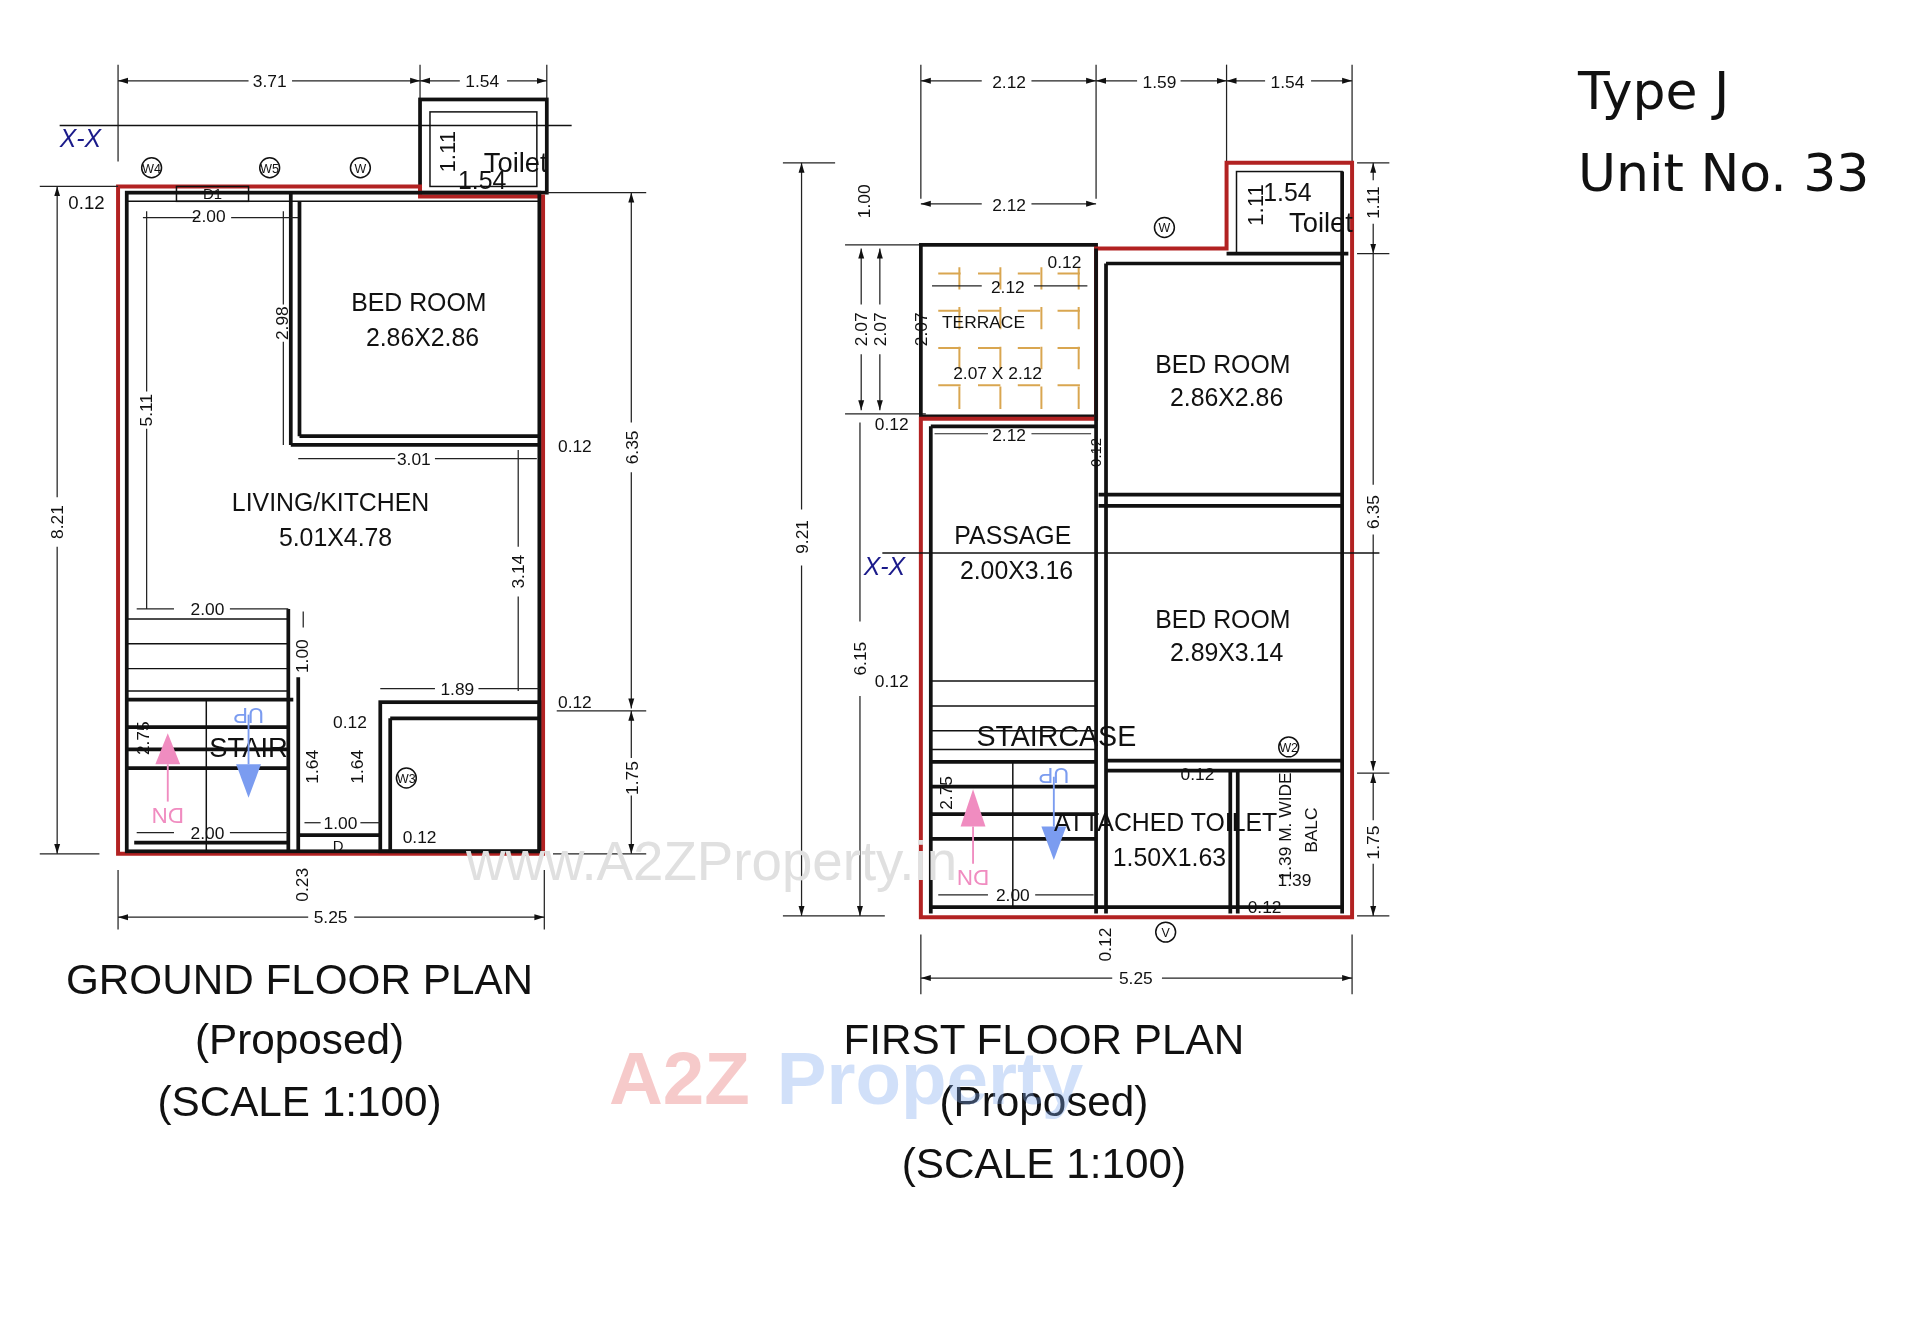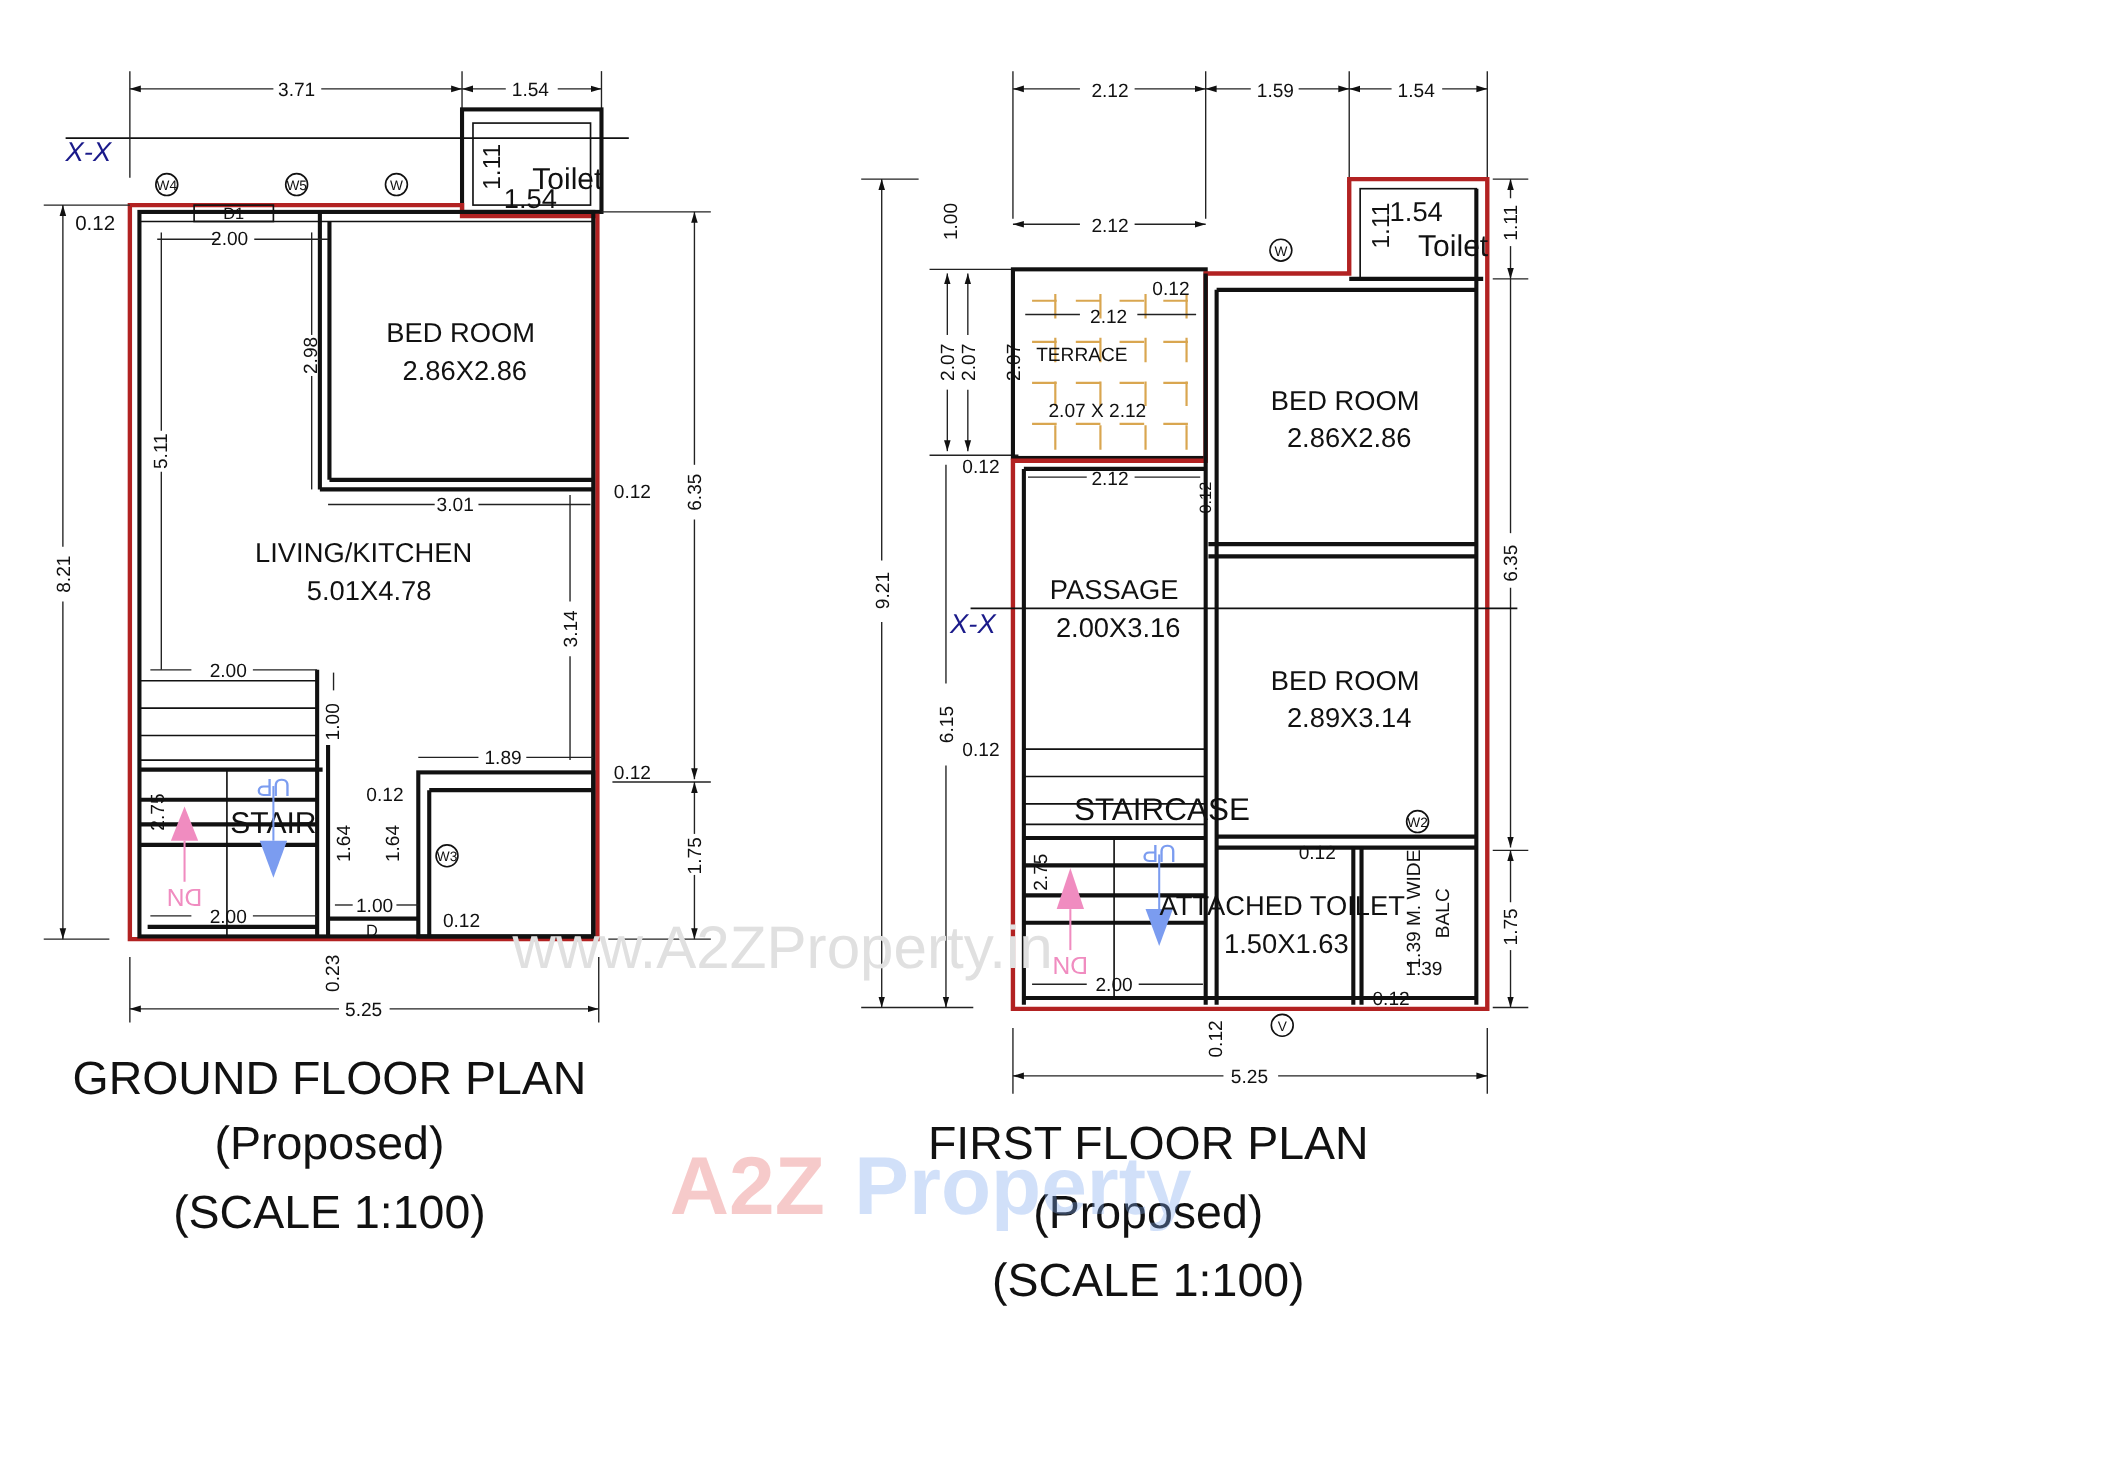--- a/index.html
+++ b/index.html
@@ -16,20 +16,22 @@
   .caption { font-family:"Liberation Sans", sans-serif; font-size:34px; fill:#111; text-anchor:middle; }
   .typej { position:absolute; left:1578px; top:50px; font-family:"DejaVu Sans", sans-serif; font-size:52px; line-height:82px; color:#111; }
   .tile { stroke:#d9a650; stroke-width:1.6; fill:none; }
   .wm1 { font-family:"Liberation Sans", sans-serif; font-size:44px; fill:#e0e0e0; }
   .wm2 { font-family:"Liberation Sans", sans-serif; font-size:60px; font-weight:bold; }
 </style>
 </head>
 <body>
 
 <div class="typej">
+  <div>Type J</div>
+  <div>Unit No. 33</div>
 </div>
 
 <svg id="plan" viewBox="0 0 1545 1075" xmlns="http://www.w3.org/2000/svg">
   <defs>
     <marker id="arr" viewBox="0 0 10 10" refX="10" refY="5" markerWidth="8" markerHeight="8" orient="auto-start-reverse">
       <path d="M0,2 L10,5 L0,8 z" fill="#111"></path>
     </marker>
   </defs>
 
   <g>

